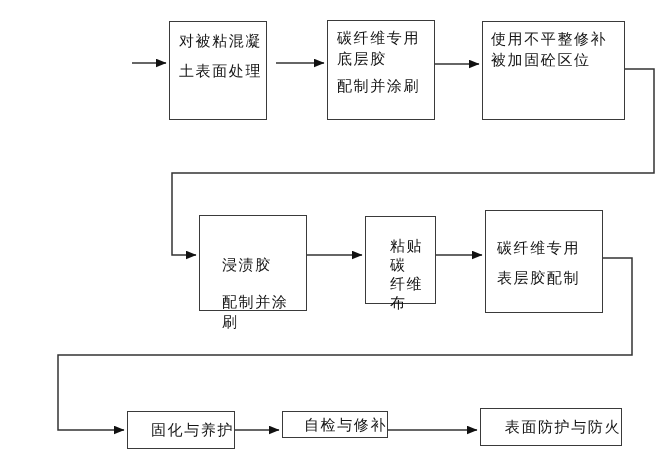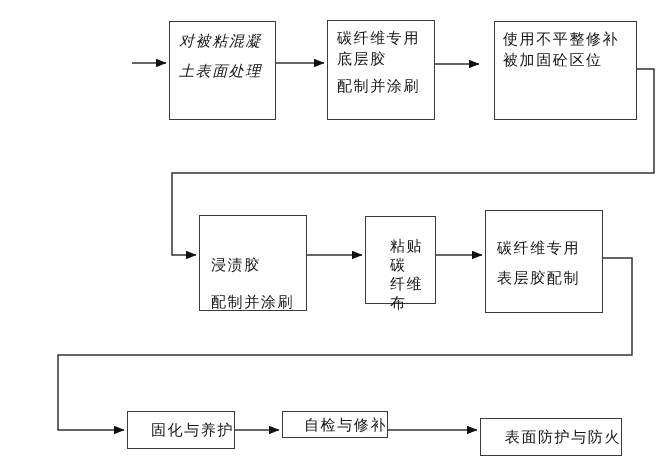--- a/index.html
+++ b/index.html
@@ -29,43 +29,43 @@
     border: 1.5px solid #3a3a3a;
     color: #151515;
     font-size: 15px;
     letter-spacing: 1.6px;
     line-height: 20px;
   }
   .ln { display: block; }
 
   
   #n1 { left: 13px;  top: 12px;  width: 119px; height: 103px; padding: 9px 3px 0 9px;  line-height: 19px; }
-  #n2 { left: 169px; top: 21px;  width: 107px; height: 99px;  padding: 9px 1px 0 9px; font-style: italic; }
+  #n2 { left: 169px; top: 21px;  width: 98px; height: 99px;  padding: 9px 1px 0 9px; }
   #n2 .ln + .ln { margin-top: 10px; }
   #n3 { left: 327px; top: 20px;  width: 108px; height: 100px; padding: 7px 3px 0 9px;  line-height: 21px; }
   #n3 .ln:nth-child(3) { margin-top: 6px; }
-  #n4 { left: 482px; top: 21px;  width: 143px; height: 99px;  padding: 7px 3px 0 8px;  line-height: 21px; margin-left: 12px; }
+  #n4 { left: 482px; top: 21px;  width: 143px; height: 99px;  padding: 7px 3px 0 8px;  line-height: 21px; }
 
   
-  #n5 { left: 199px; top: 215px; width: 108px; height: 96px;  padding: 39px 3px 0 11px; }
+  #n5 { left: 199px; top: 215px; width: 108px; height: 96px;  padding: 39px 3px 0 22px; }
   #n5 .ln + .ln { margin-top: 17px; }
   #n6 { left: 365px; top: 216px; width: 71px;  height: 88px;  padding: 20px 2px 0 24px; line-height: 19px; }
   #n7 { left: 485px; top: 210px; width: 118px; height: 103px; padding: 27px 3px 0 11px; }
   #n7 .ln + .ln { margin-top: 10px; }
 
   
   .node.single {
     display: flex;
     align-items: center;
     justify-content: flex-end;
     padding: 0;
   }
   #n8  { left: 127px; top: 411px; width: 108px; height: 38px; }
   #n9  { left: 282px; top: 411px; width: 106px; height: 27px; }
-  #n10 { left: 480px; top: 418px; width: 142px; height: 38px; }
+  #n10 { left: 480px; top: 408px; width: 142px; height: 38px; }
 
   .edge { stroke: #333333; stroke-width: 1.5; fill: none; }
 </style>
 </head>
 <body>
 
 <div id="stage">
 
   <svg id="connector-layer" viewBox="0 0 669 468" xmlns="http://www.w3.org/2000/svg">
     <defs>

